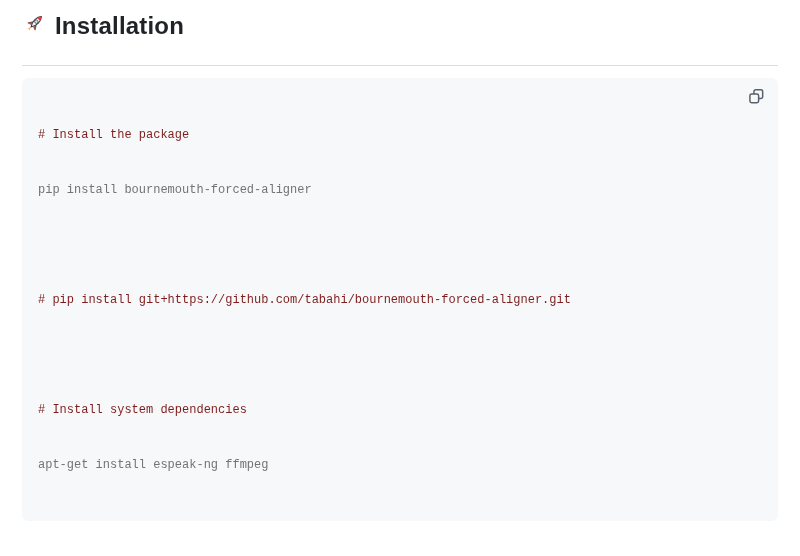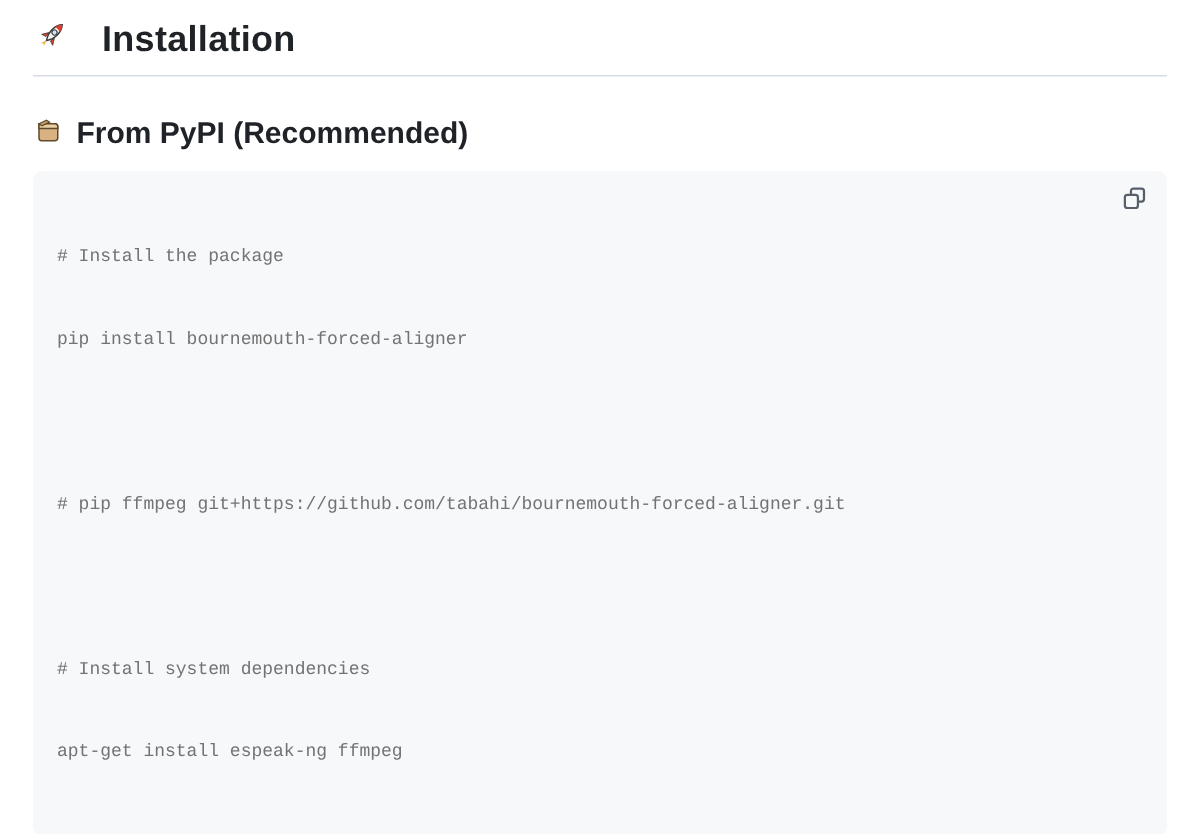--- a/index.html
+++ b/index.html
@@ -1,33 +1,33 @@
 <!DOCTYPE html>
 <html><head>
 <meta charset="utf-8">
 <style>
   * { box-sizing: border-box; margin: 0; padding: 0; }
   html,body { width:800px; height:556px; background:#ffffff; overflow:hidden; }
   body { font-family:"Liberation Sans","DejaVu Sans",sans-serif; color:#1f2328; }
   .page { padding:12px 22px 0 22px; width:800px; }
 
   
-  .h2-row { display:flex; align-items:center; gap:22px;
-            padding-bottom:9px; border-bottom:1px solid #d8dee4; }
+  .h2-row { display:flex; align-items:center; gap:9px;
+            padding-bottom:25px; border-bottom:1px solid #d8dee4; }
   .h2-row .title { font-size:24px; font-weight:bold; letter-spacing:0.2px; }
   .h3-row { display:flex; align-items:center; gap:9px; margin-top:26px; }
   .h3-row .title { font-size:20px; font-weight:bold; }
 
   
   .code-block { position:relative; margin-top:12px; background:#f6f8fa;
                 border-radius:6px; padding:12px 16px 10px 16px; width:756px; }
   .code-scroll { overflow:hidden; white-space:pre; }
   .code-line { font-family:"Liberation Mono","DejaVu Sans Mono",monospace;
                font-size:12px; line-height:19px; min-height:19px; white-space:pre; }
-  .tok-comment { color:#737373; }
+  .tok-comment { color:#7f1d1d; }
   .tok-plain   { color:#737373; }
 
   .copy-btn { position:absolute; top:9px; right:11px; width:22px; height:22px;
               background:transparent; border:none; cursor:pointer;
               display:flex; align-items:center; justify-content:center; }
 </style>
 </head>
 <body>
 
 <div class="page">
@@ -41,44 +41,34 @@
           <circle cx="12" cy="8.7" r="1.7" fill="#cfe3f2" stroke="#3a3a3a" stroke-width="0.7"></circle>
           <path d="M9.4 11.4 L6.8 15.6 L9.9 14.6 Z" fill="#e03c31" stroke="#3a3a3a" stroke-width="0.5"></path>
           <path d="M14.6 11.4 L17.2 15.6 L14.1 14.6 Z" fill="#e03c31" stroke="#3a3a3a" stroke-width="0.5"></path>
           <path d="M12 16.2 L13.3 20 L12 19 L10.7 20 Z" fill="#f4a83b"></path>
         </g>
       </svg>
     </span>
     <span class="title">Installation</span>
   </div>
 
-  <div class="h3-row">
-    <span>
-      <svg width="20" height="20" viewBox="0 0 20 20">
-        <path d="M4 5.5 L14.5 5.5 Q16.5 5.5 16.5 7.5 L16.5 15 Q16.5 16.8 14.5 16.8 L5.8 16.8 Q4 16.8 4 15 Z" fill="#d9b282" stroke="#5f4a2d" stroke-width="1"></path>
-        <path d="M4 5.5 L14.5 5.5 Q16.5 5.5 16.5 7.5 L16.5 8.6 L4 8.6 Z" fill="#e9cfa2" stroke="#5f4a2d" stroke-width="1"></path>
-        <path d="M4 5.5 L9 3.2 L11 4.4 L6 6.8 Z" fill="#c9a06a" stroke="#5f4a2d" stroke-width="0.8"></path>
-      </svg>
-    </span>
-    <span class="title">From PyPI (Recommended)</span>
-  </div>
 
   <div class="code-block">
     <button class="copy-btn" title="Copy">
       <span>
         <svg width="17" height="17" viewBox="0 0 16 16">
           <rect x="5.6" y="1.6" width="8.2" height="8.2" rx="1.6" fill="none" stroke="#57606a" stroke-width="1.4"></rect>
           <rect x="1.8" y="5.6" width="8.2" height="8.2" rx="1.6" fill="#f6f8fa" stroke="#57606a" stroke-width="1.4"></rect>
         </svg>
       </span>
     </button>
     <div class="code-scroll">
       <div class="code-line tok-comment"># Install the package</div>
       <div class="code-line tok-plain">pip install bournemouth-forced-aligner</div>
       <div class="code-line"></div>
-      <div class="code-line tok-comment"># pip ffmpeg git+https://github.com/tabahi/bournemouth-forced-aligner.git</div>
+      <div class="code-line tok-comment"># pip install git+https://github.com/tabahi/bournemouth-forced-aligner.git</div>
       <div class="code-line"></div>
       <div class="code-line tok-comment"># Install system dependencies</div>
       <div class="code-line tok-plain">apt-get install espeak-ng ffmpeg</div>
     </div>
   </div>
 
 </div>
 
 </body></html>

